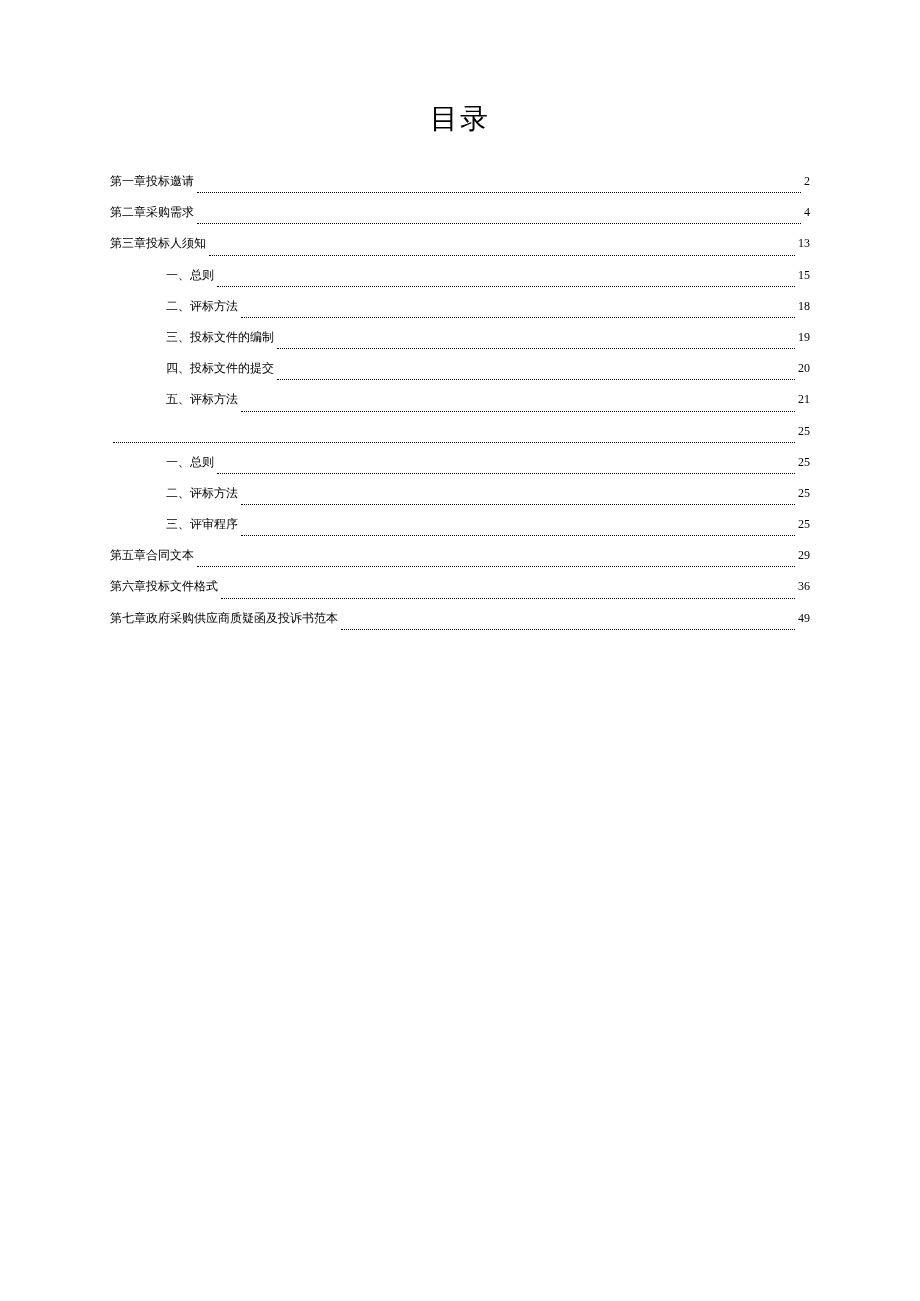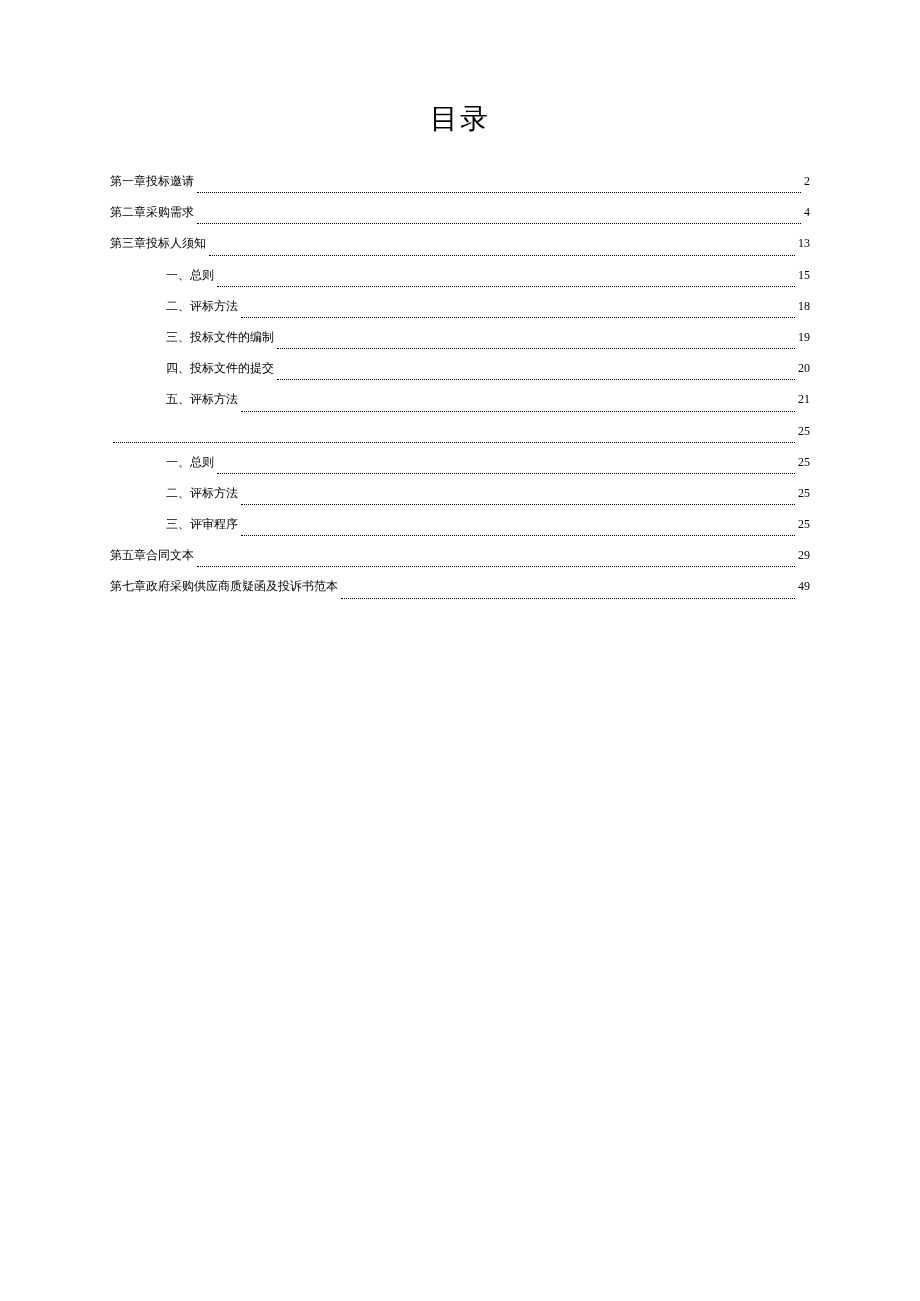--- a/index.html
+++ b/index.html
@@ -110,17 +110,22 @@
       <span class="toc-label">三、评审程序</span>
       <span class="toc-dots"></span>
       <span class="toc-page">25</span>
     </div>
     <div class="toc-entry">
       <span class="toc-label">第五章合同文本</span>
       <span class="toc-dots"></span>
       <span class="toc-page">29</span>
     </div>
     <div class="toc-entry">
+      <span class="toc-label">第六章投标文件格式</span>
+      <span class="toc-dots"></span>
+      <span class="toc-page">36</span>
+    </div>
+    <div class="toc-entry">
       <span class="toc-label">第七章政府采购供应商质疑函及投诉书范本</span>
       <span class="toc-dots"></span>
       <span class="toc-page">49</span>
     </div>
   </div>
 
 </body></html>

